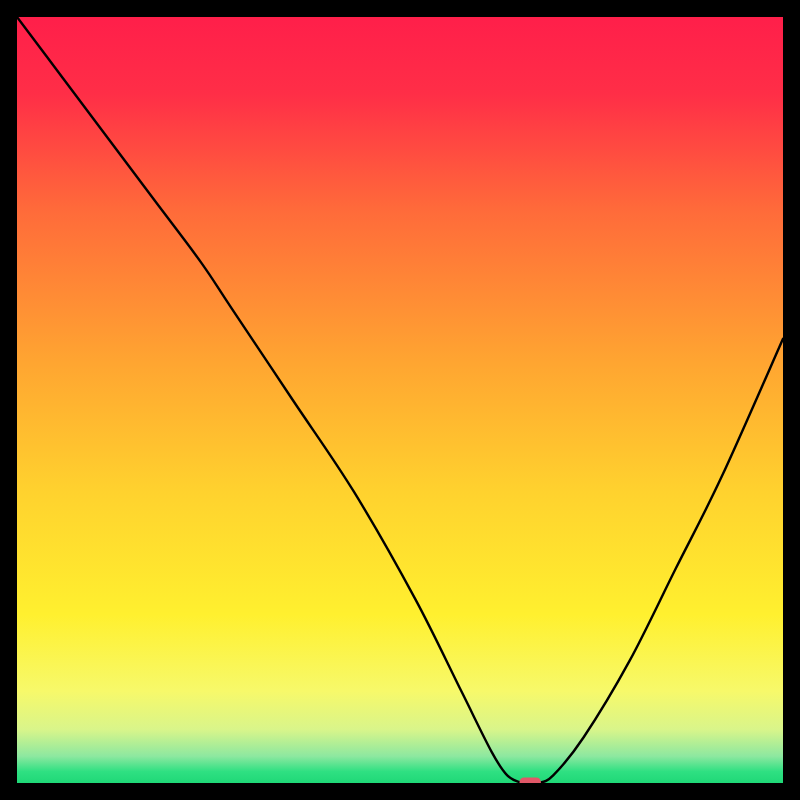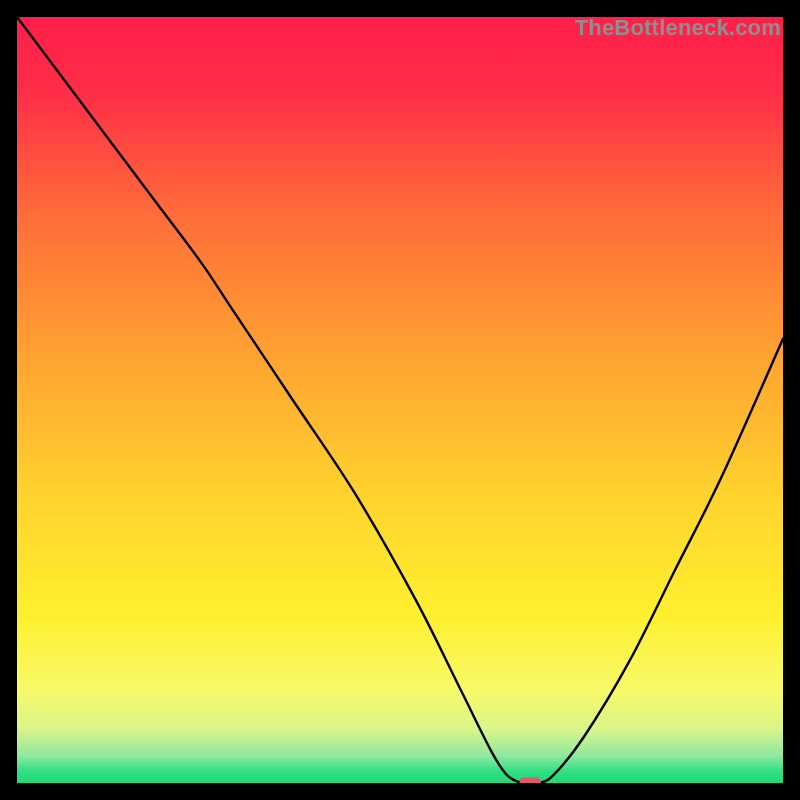--- a/index.html
+++ b/index.html
@@ -53,14 +53,13 @@
           <stop offset="93%" stop-color="#d9f58a"></stop>
           <stop offset="96.5%" stop-color="#8de8a0"></stop>
           <stop offset="98.5%" stop-color="#2fe082"></stop>
           <stop offset="100%" stop-color="#1fd877"></stop>
         </linearGradient>
     </defs>
     <rect x="0" y="0" width="766" height="766" fill="url(#bg-grad)"></rect>
     <path id="curve" fill="none" stroke="#000000" stroke-width="2.4" stroke-linejoin="round" stroke-linecap="round" d="M 0 0 C 7.66 10.21333333333333 30.64 40.853333333333296 45.96 61.27999999999997 C 61.28 81.70666666666665 76.60000000000001 102.13333333333338 91.92 122.56000000000006 C 107.24 142.98666666666674 122.56 163.41333333333338 137.88 183.84000000000003 C 153.2 204.26666666666668 171.07333333333332 227.24666666666667 183.84 245.12 C 196.60666666666668 262.99333333333334 199.16000000000003 268.09999999999997 214.48000000000002 291.08 C 229.8 314.06 255.33333333333331 352.36 275.76 383 C 296.18666666666667 413.64 316.61333333333334 441.7266666666667 337.04 474.92 C 357.4666666666667 508.11333333333334 380.44666666666666 548.9666666666666 398.32 582.16 C 416.1933333333333 615.3533333333334 431.5133333333333 648.5466666666667 444.28 674.08 C 457.0466666666666 699.6133333333333 467.26 721.3166666666667 474.92 735.36 C 482.58000000000004 749.4033333333333 485.1333333333333 753.2333333333333 490.24 758.34 C 495.3466666666667 763.4466666666667 500.4533333333333 764.7233333333334 505.56 766 C 510.6666666666667 767.2766666666666 515.7733333333333 767.2766666666666 520.88 766 C 525.9866666666667 764.7233333333334 528.54 766 536.1999999999999 758.34 C 543.8599999999999 750.6800000000001 554.0733333333334 739.1899999999999 566.84 720.04 C 579.6066666666667 700.89 597.48 671.5266666666668 612.8000000000001 643.44 C 628.1200000000001 615.3533333333334 643.44 582.16 658.76 551.52 C 674.0799999999999 520.88 686.8466666666667 497.9 704.72 459.59999999999997 C 722.5933333333334 421.29999999999995 755.7866666666666 344.70000000000005 766 321.72"></path>
     <rect id="marker" rx="4.596" ry="4.596" x="502.49600000000004" y="760.404" width="21.448" height="9.192" fill="#e15868"></rect>
   </svg>
-  <div class="watermark">TheBottleneck.com</div>
 </div>
 
 </body></html>

